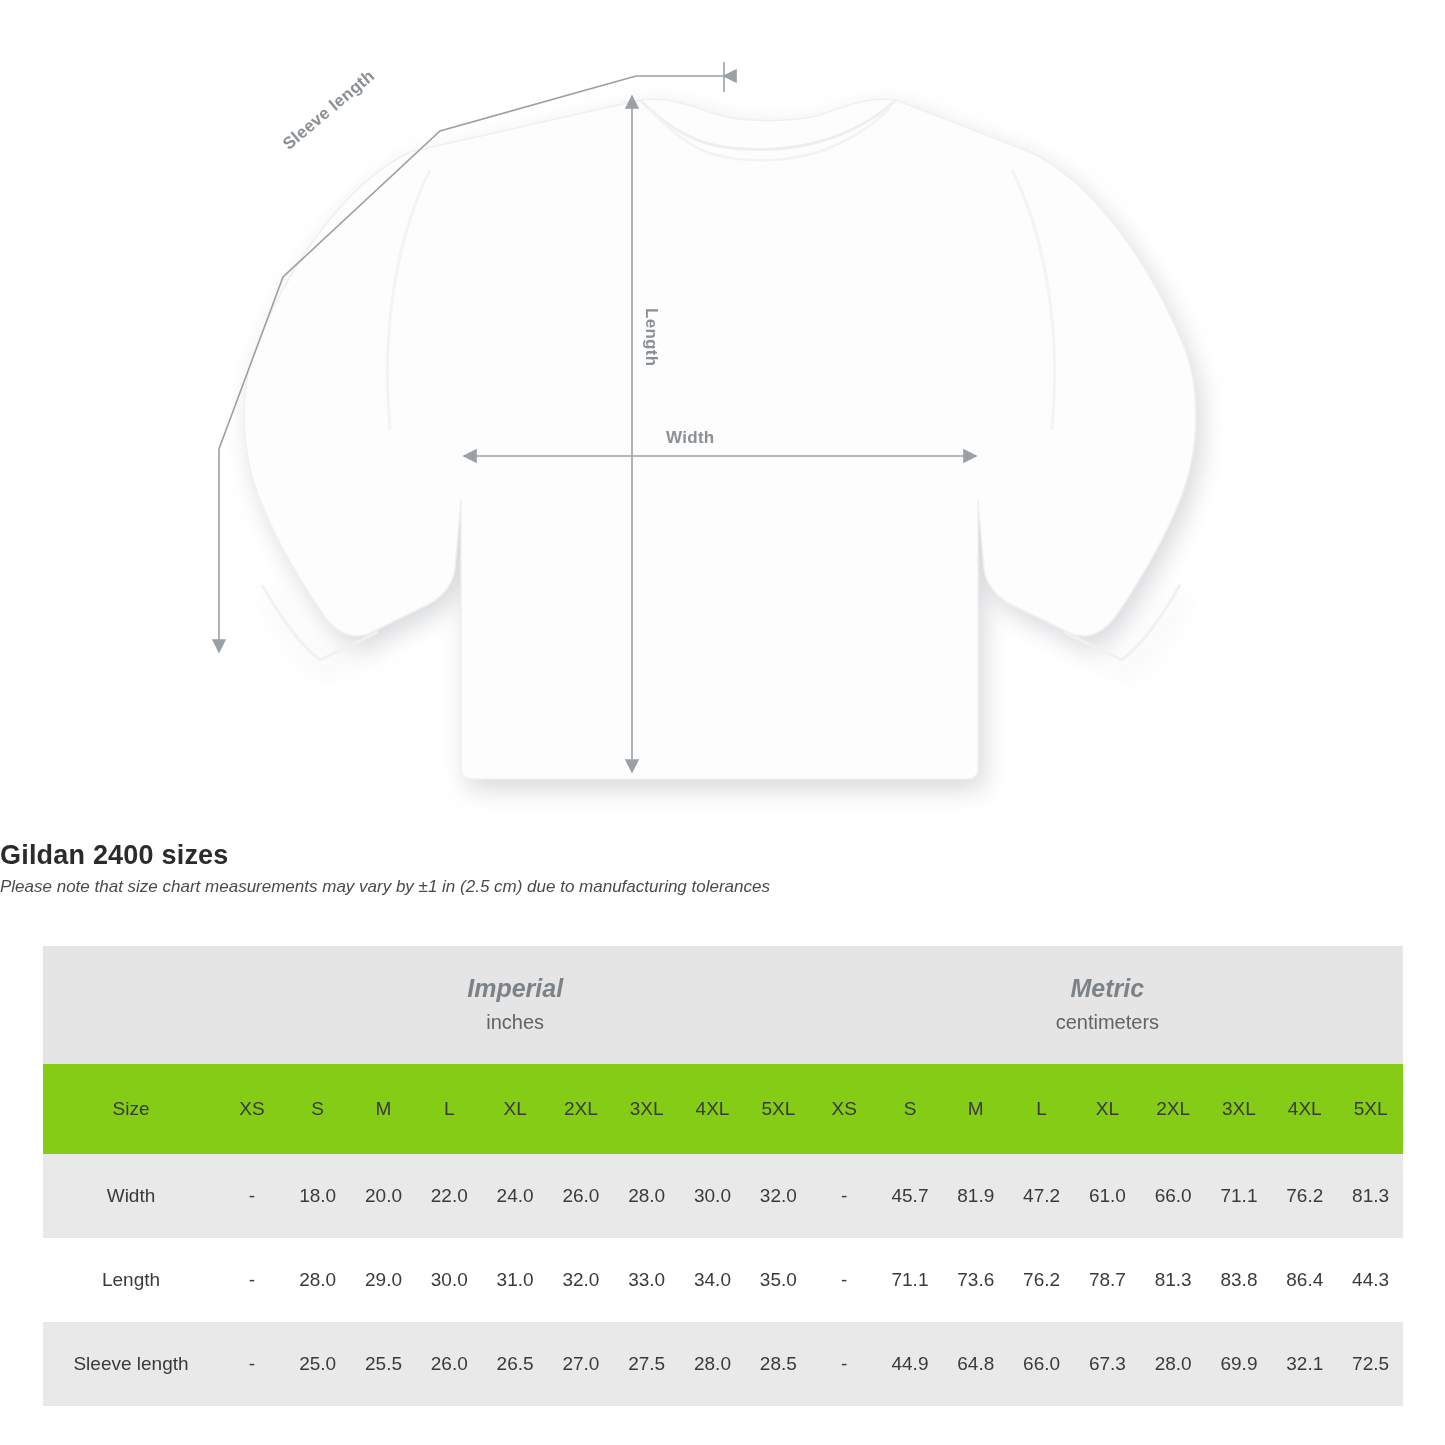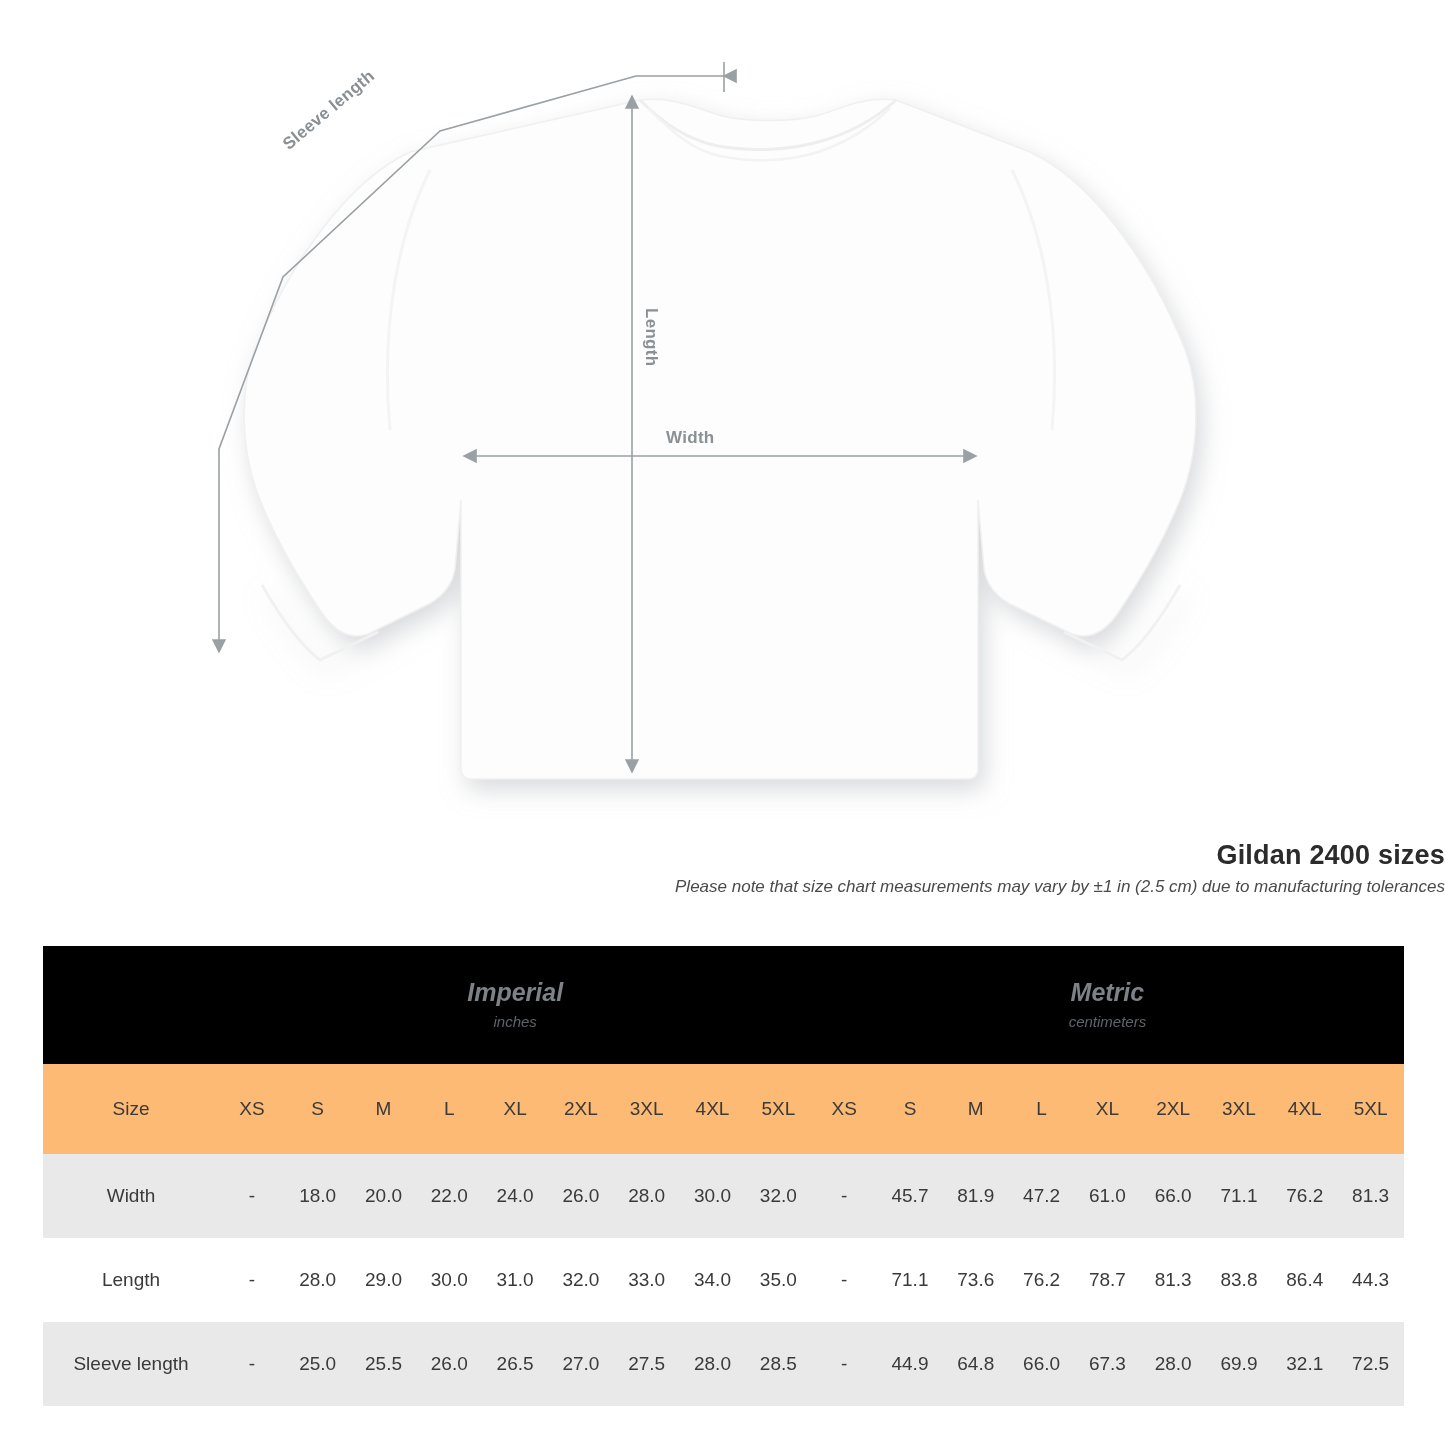--- a/index.html
+++ b/index.html
@@ -53,21 +53,21 @@
     left: 666px;
     top: 428px;
   }
 
   
   #title-block {
     position: absolute;
     left: 0;
     top: 840px;
     width: 1445px;
-    text-align: right;
+    text-align: left;
   }
   #chart-title {
     font-size: 27px;
     font-weight: bold;
     color: #2b2b2b;
     margin: 0;
     letter-spacing: 0.2px;
   }
   #chart-note {
     font-size: 17px;
@@ -91,39 +91,38 @@
   table.size-table td, table.size-table th {
     padding: 0;
     margin: 0;
     text-align: center;
     vertical-align: middle;
     font-weight: normal;
   }
   
   .unit-row td {
     height: 118px;
-    background: #000000;
+    background: #e5e5e5;
   }
   .unit-name {
     font-size: 25px;
     font-style: italic;
     font-weight: bold;
     color: #7d8287;
     line-height: 1.35;
   }
   .unit-sub {
-    font-size: 15px;
-    font-style: italic;
+    font-size: 20px;
     color: #5f6468;
     line-height: 1.6;
   }
   
   .size-row td {
     height: 90px;
-    background: #fdba74;
+    background: #84cc16;
     font-size: 19px;
     font-weight: bold;
     color: #3a3a3a;
   }
   .size-row td.rowlabel {
     font-size: 19px;
   }
   
   .data-row td {
     height: 84px;

